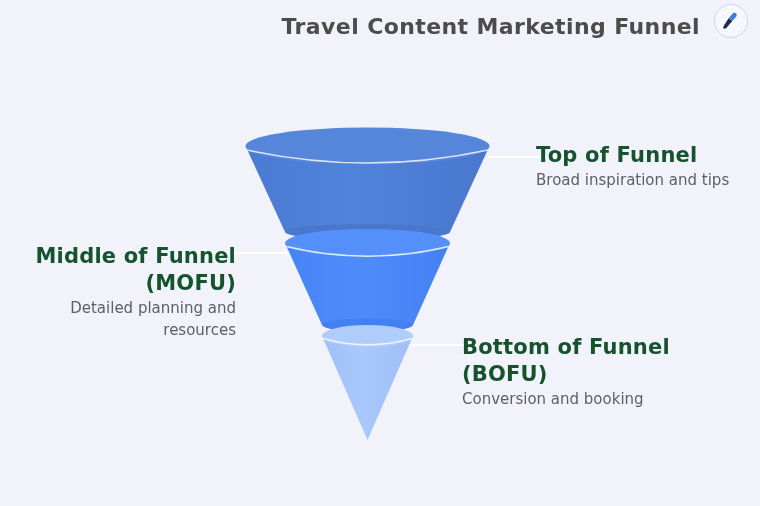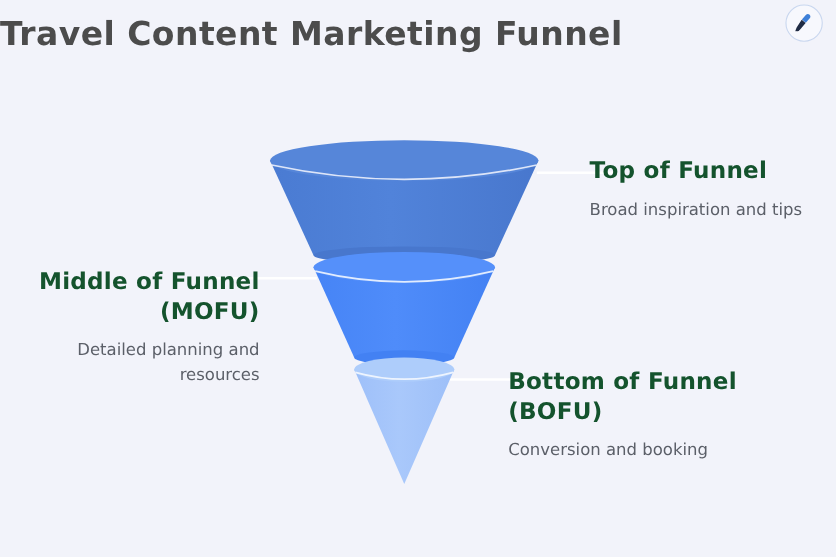--- a/index.html
+++ b/index.html
@@ -22,23 +22,23 @@
     width: 760px;
     height: 506px;
   }
 
   
   .page-title {
     position: absolute;
     left: 0;
     top: 14px;
     width: 700px;
-    text-align: left;
+    text-align: right;
     font-family: "DejaVu Sans", sans-serif;
-    font-size: 30px;
+    font-size: 22px;
     font-weight: bold;
     color: #4c4c4c;
     letter-spacing: 0.4px;
     white-space: nowrap;
   }
 
   
   .brand-badge {
     position: absolute;
     right: 12px;
@@ -75,21 +75,21 @@
     color: #14532d;
     line-height: 1.28;
     letter-spacing: 0.2px;
   }
   .label-desc {
     font-family: "DejaVu Sans", sans-serif;
     font-size: 15px;
     font-weight: normal;
     color: #5b5f68;
     line-height: 1.45;
-    margin-top: 11px;
+    margin-top: 1px;
   }
 
   #label-tofu {
     left: 536px;
     top: 142px;
     width: 216px;
     text-align: left;
   }
   #label-mofu {
     left: 4px;

